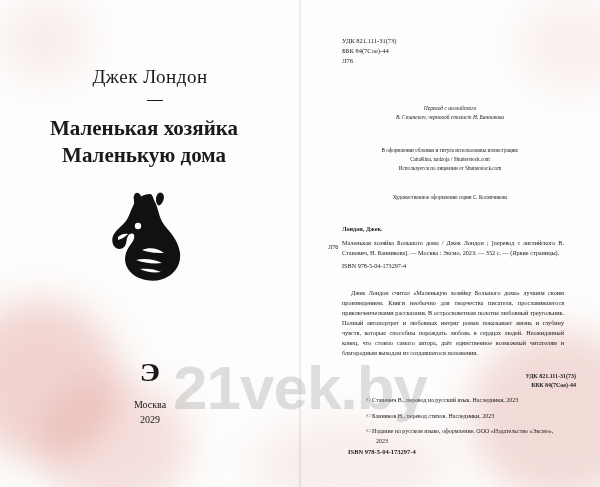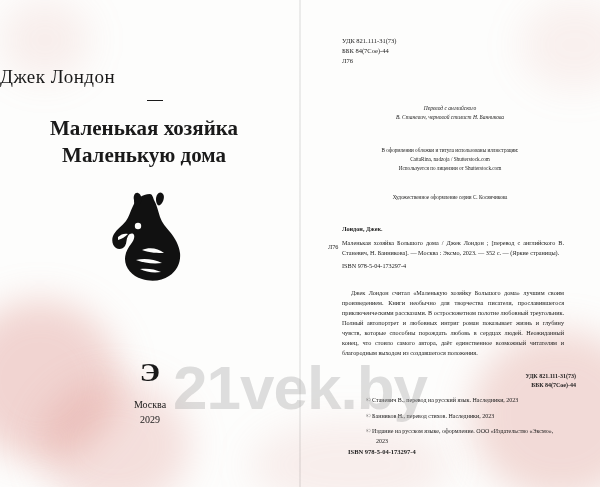--- a/index.html
+++ b/index.html
@@ -47,20 +47,21 @@
   
   .page-left {
     position: absolute;
     left: 0; top: 0;
     width: 300px; height: 487px;
   }
   .author {
     position: absolute;
     left: 0; top: 66px;
     width: 300px;
+    text-align: center;
     font-size: 19px;
     letter-spacing: 0.5px;
     font-family: "Liberation Serif", serif;
   }
   .rule {
     position: absolute;
     left: 147px; top: 100px;
     width: 16px; height: 1px;
     background: #1a1a1a;
   }

